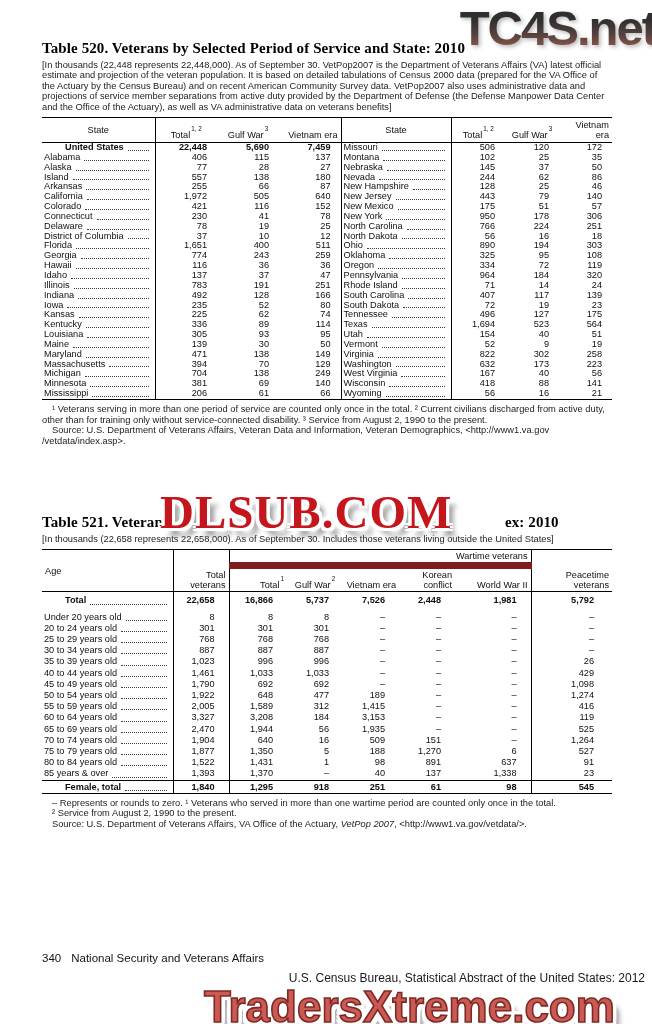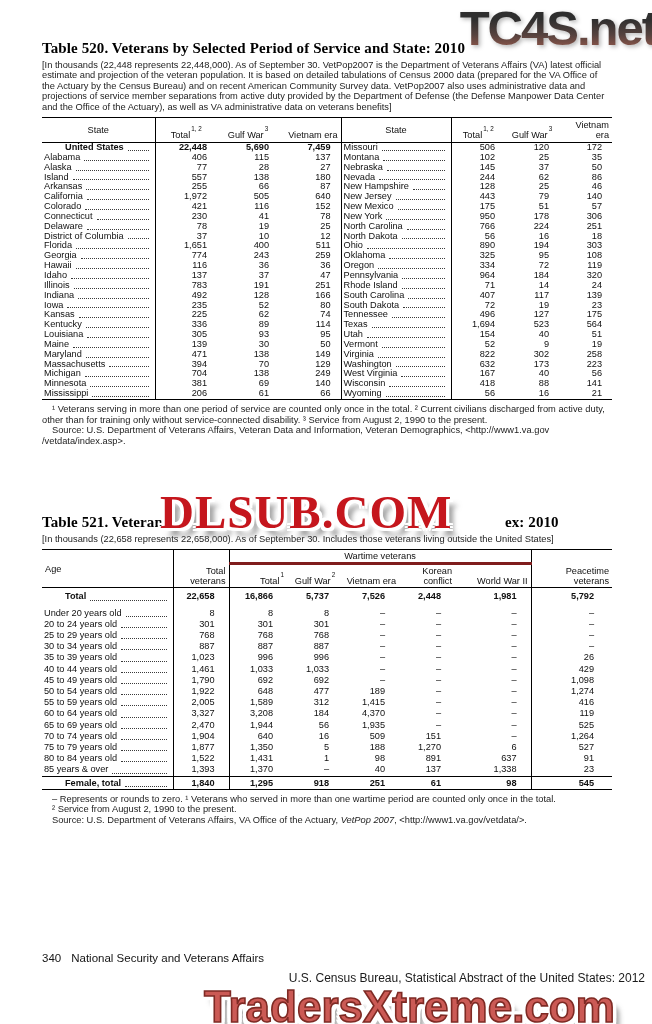--- a/index.html
+++ b/index.html
@@ -20,21 +20,21 @@
   
   .tbl520{border-top:1.6px solid #000;border-bottom:1.6px solid #000;}
   .tbl520 thead th{vertical-align:bottom;padding:2px 3px 2px 3px;border-bottom:1.6px solid #000;line-height:10px;}
   .tbl520 thead th.st{vertical-align:middle;text-align:center;}
   .tbl520 td{padding:0 10px 0 2px;line-height:9.85px;white-space:nowrap;overflow:hidden;}
   .tbl520 td.lab{padding:0 2px 0 2px;}
   
   .tbl521{border-top:1.6px solid #000;border-bottom:1.6px solid #000;}
   .tbl521 thead th{vertical-align:bottom;padding:1px 3px;line-height:10px;}
   .tbl521 thead tr th{border-bottom:1.6px solid #000;}
-  .tbl521 thead tr:first-child th.war{border-bottom:3px solid #7f1d1d;text-align:center;vertical-align:middle;}
+  .tbl521 thead tr:first-child th.war{border-bottom:7px solid #7f1d1d;vertical-align:middle;}
   .tbl521 thead th.age{vertical-align:middle;text-align:left;}
   .tbl521 td{padding:0 14px 0 2px;line-height:11.2px;white-space:nowrap;overflow:hidden;}
   .tbl521 td.lab{padding:0 2px;}
   .tbl521 td.pc{padding-right:18px;}
   .tbl521 tr.total td{padding-top:3px;padding-bottom:3px;}
   .tbl521 tr.aftertotal td{padding-top:2px;}
   .tbl521 tr.rule td{border-top:1px solid #000;padding-top:1px;}
   
   .num,.r{text-align:right;}
   .c{text-align:center;}
@@ -833,21 +833,21 @@
         <tr class="">
           <td class="lab">
             <div>
               <span class="txt">60 to 64 years old</span>
               <span class="dots"></span>
             </div>
           </td>
           <td class="num vl">3,327</td>
           <td class="num vlh">3,208</td>
           <td class="num">184</td>
-          <td class="num">4,370</td>
+          <td class="num">3,153</td>
           <td class="num">–</td>
           <td class="num">–</td>
           <td class="num vl pc">119</td>
         </tr>
         <tr class="">
           <td class="lab">
             <div>
               <span class="txt">65 to 69 years old</span>
               <span class="dots"></span>
             </div>

